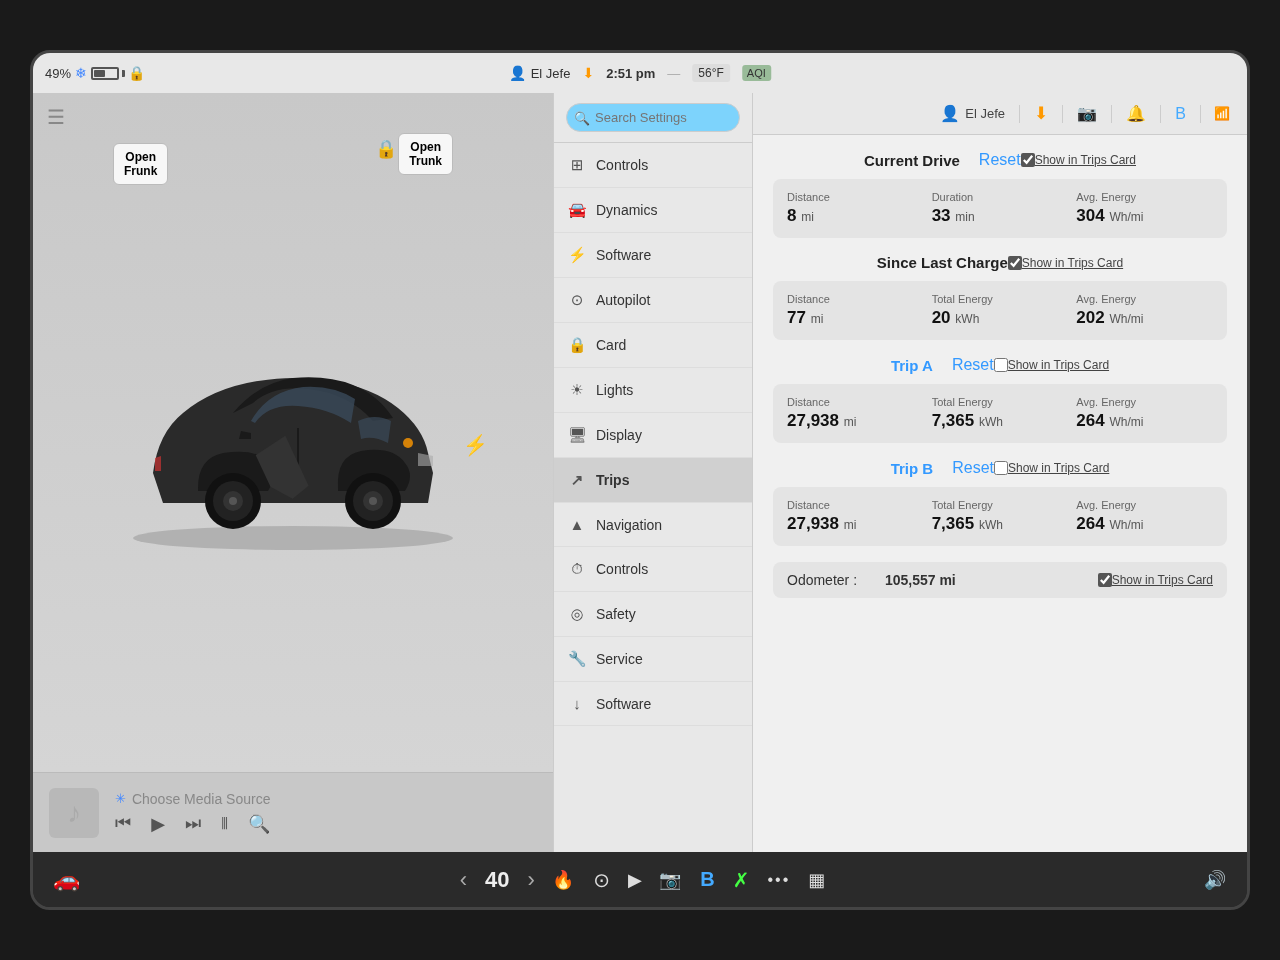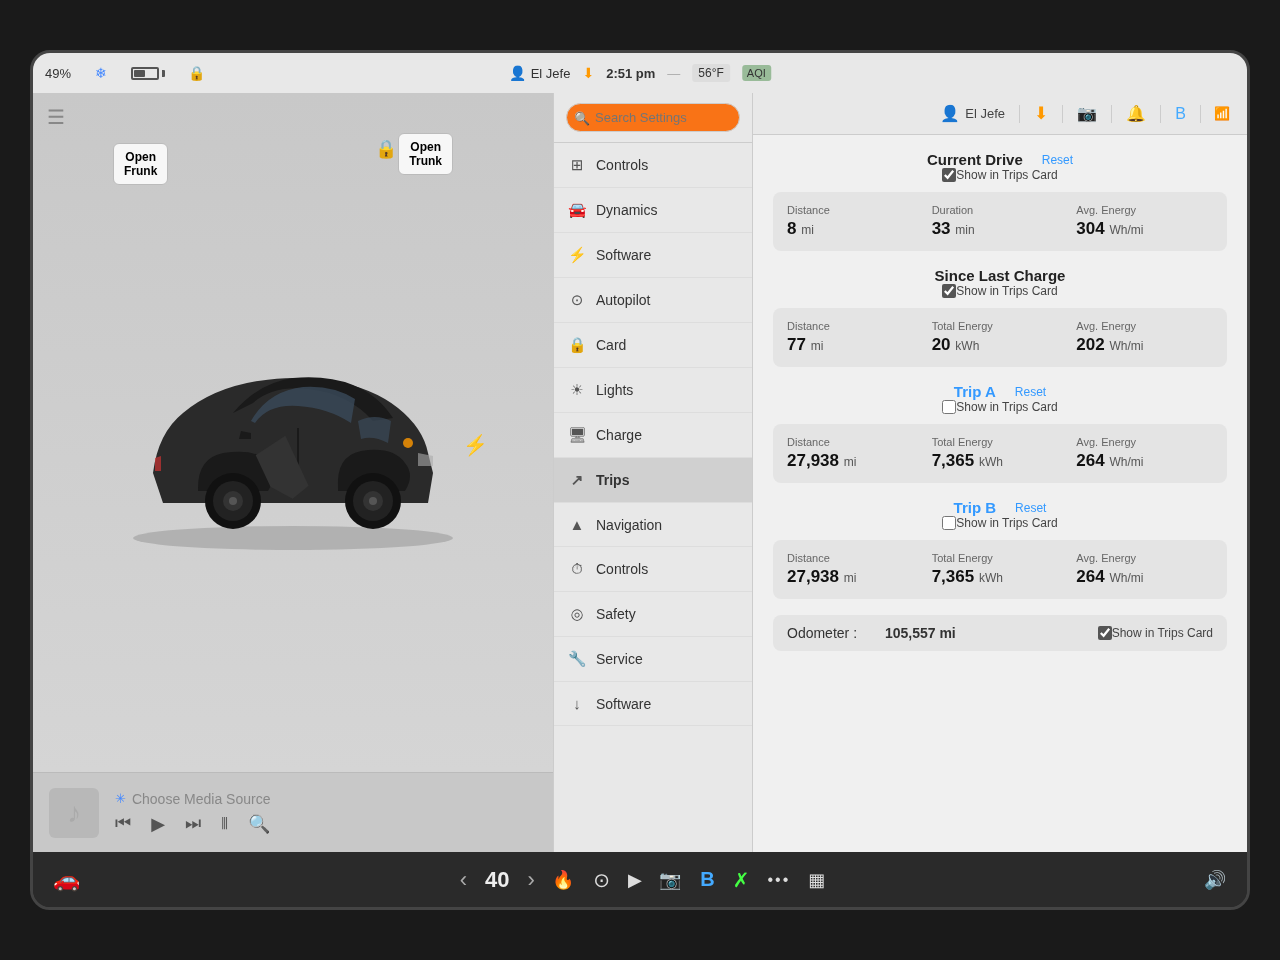--- a/index.html
+++ b/index.html
@@ -26,21 +26,21 @@
     .status-bar {
       height: 40px;
       background: #e8e8e8;
       display: flex;
       align-items: center;
       padding: 0 12px;
       font-size: 13px;
       color: #333;
       position: relative;
     }
-    .status-left { display: flex; align-items: center; gap: 24px; flex: 1; }
+    .status-left { display: flex; align-items: center; gap: 4px; flex: 1; }
     .status-center { 
       position: absolute; left: 50%; transform: translateX(-50%);
       display: flex; align-items: center; gap: 12px;
     }
     .status-right { margin-left: auto; display: flex; align-items: center; gap: 10px; font-size: 12px; }
     .battery-icon {
       display: flex; align-items: center; gap: 3px;
     }
     .battery-body {
       width: 28px; height: 13px; border: 2px solid #555; border-radius: 2px; position: relative;
@@ -134,21 +134,21 @@
     }
     .search-box {
       padding: 10px 12px;
       border-bottom: 1px solid #ccc;
     }
     .search-box input {
       width: 100%;
       padding: 6px 10px 6px 28px;
       border: 1px solid #ccc;
       border-radius: 20px;
-      background: #f97316;
+      background: #7dd3fc;
       font-size: 13px;
       outline: none;
     }
     .search-wrapper { position: relative; }
     .search-icon { position: absolute; left: 8px; top: 50%; transform: translateY(-50%); color: #888; font-size: 13px; }
     .settings-menu { flex: 1; overflow-y: auto; }
     .settings-item {
       display: flex; align-items: center; gap: 10px;
       padding: 13px 14px;
       font-size: 14px; color: #333; cursor: pointer;
@@ -169,27 +169,26 @@
       padding: 10px 16px; gap: 14px;
       background: #e8e8e8; border-bottom: 1px solid #ccc;
     }
     .profile-item { display: flex; align-items: center; gap: 5px; font-size: 13px; color: #444; }
     .profile-icon { font-size: 16px; }
     .profile-divider { width: 1px; height: 18px; background: #ccc; }
 
     .trips-content { padding: 16px 20px; }
 
     .section-header {
-      display: flex; align-items: center; justify-content: flex-end;
+      display: flex; align-items: center; justify-content: center;
       margin-bottom: 10px;
-      flex-direction: column;
     }
     .section-title { font-size: 15px; font-weight: 600; color: #222; display: flex; align-items: center; gap: 8px; }
-    .reset-btn { color: #3399ff; font-size: 12px; cursor: pointer; font-weight: 500; margin-left: 11px; }
-    .show-trips-label { display: flex; align-items: center; font-size: 12px; color: #444; }
+    .reset-btn { color: #3399ff; font-size: 16px; cursor: pointer; font-weight: 500; margin-left: 11px; }
+    .show-trips-label { display: flex; align-items: center; font-size: 12px; color: #444; text-decoration: underline; }
     .checkbox { width: 14px; height: 14px; accent-color: #555; }
 
     .stats-card {
       background: #e4e4e4;
       border-radius: 8px;
       padding: 12px 14px;
       margin-bottom: 16px;
       display: grid;
       grid-template-columns: 1fr 1fr 1fr;
       gap: 8px;
@@ -358,21 +357,21 @@
         <div class="settings-item">
           <span class="s-icon">🔒</span>
           <span>Card</span>
         </div>
         <div class="settings-item">
           <span class="s-icon">☀</span>
           <span>Lights</span>
         </div>
         <div class="settings-item">
           <span class="s-icon">🖥</span>
-          <span>Charge</span>
+          <span>Display</span>
         </div>
         <div class="settings-item active">
           <span class="s-icon">↗</span>
           <span>Trips</span>
         </div>
         <div class="settings-item">
           <span class="s-icon">▲</span>
           <span>Navigation</span>
         </div>
         <div class="settings-item">

